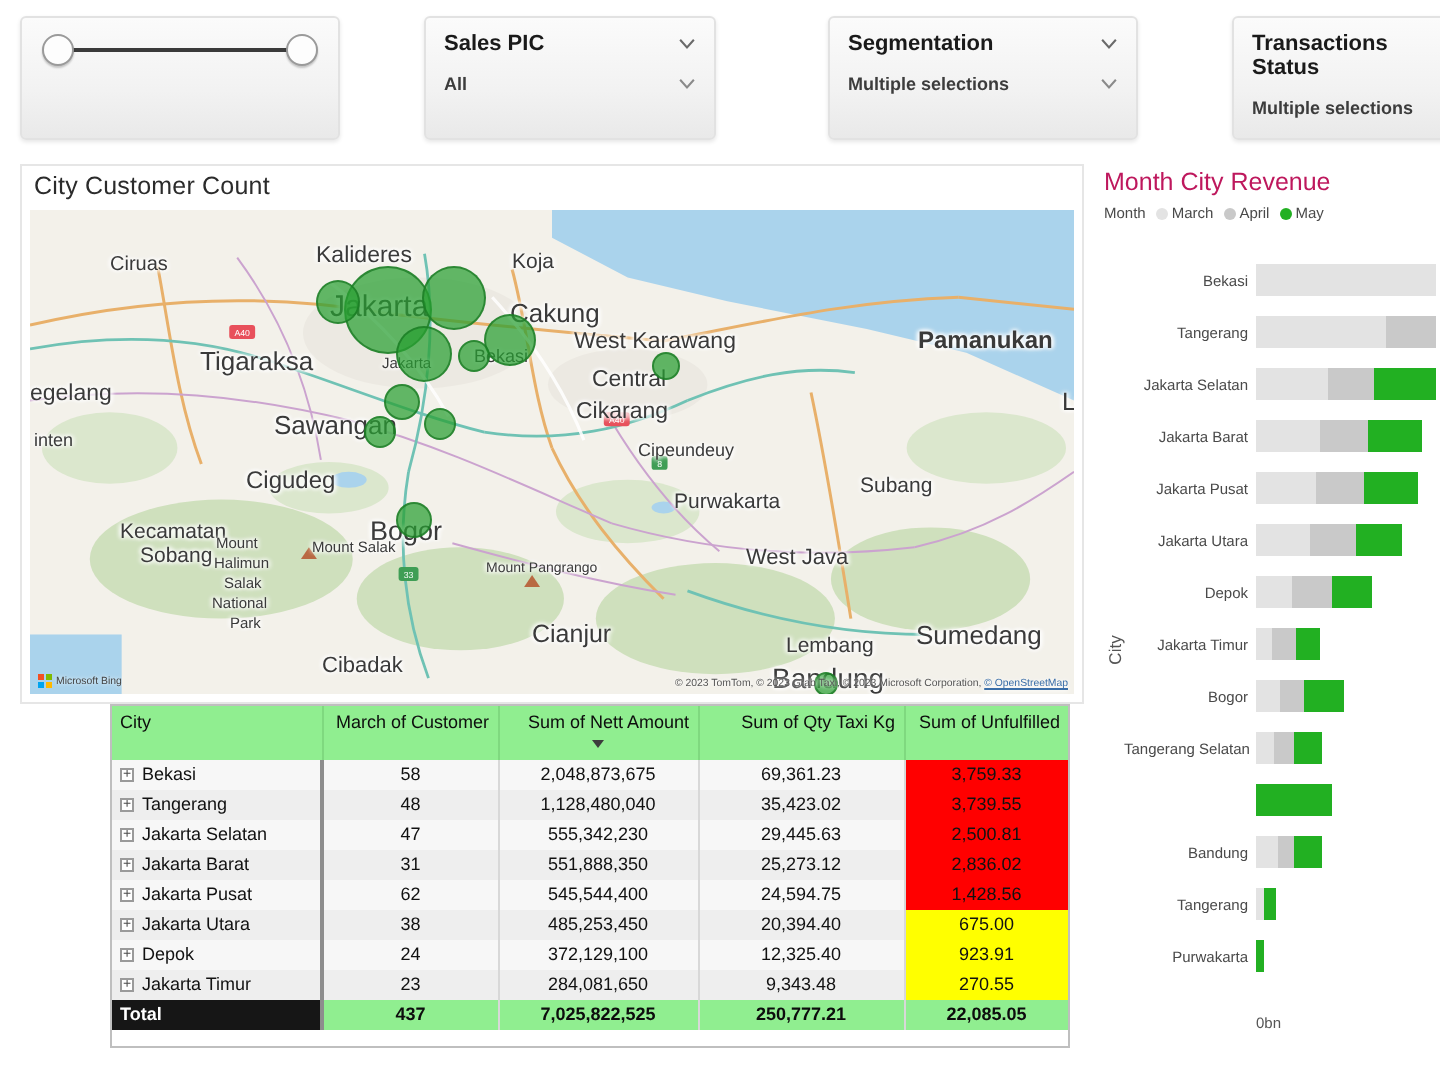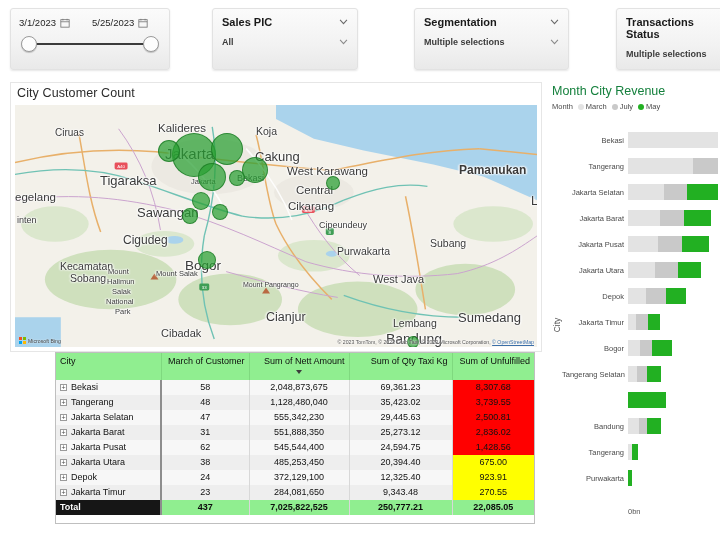--- a/index.html
+++ b/index.html
@@ -112,61 +112,41 @@
     border-left: 3px solid transparent; border-right: 3px solid transparent;
     border-top: 4px solid #3c3c3c; margin-top: 1px; }
   .th-inner { display: block; }
   .th-sort { display: block; text-align: center; }
 
   
   .rev-card {
     position: absolute; left: 548px; top: 82px; width: 172px; height: 442px;
     background: #fff;
   }
-  .rev-title { font-size: 12.5px; color: #15803d; padding: 2px 0 2px 4px; }
+  .rev-title { font-size: 12.5px; color: #be185d; padding: 2px 0 2px 4px; }
   .legend { display: flex; align-items: center; gap: 5px; padding: 2px 0 0 4px; font-size: 7.5px; color: #4a4a4a; }
   .legend-item { display: flex; align-items: center; gap: 2px; }
   .dot { width: 6px; height: 6px; border-radius: 50%; display: inline-block; }
   .plot { position: absolute; left: 0; top: 44px; right: 0; bottom: 0; }
   .axis-title {
     position: absolute; left: 2px; top: 50%; transform: translateY(-50%) rotate(-90deg);
     font-size: 8.5px; color: #555;
   }
   .bar-row { position: absolute; left: 14px; right: 2px; display: flex; align-items: center; }
   .bar-cat { width: 66px; text-align: right; font-size: 7.5px; color: #4a4a4a; padding-right: 4px; white-space: nowrap; }
   .bar-track { flex: 1; height: 100%; position: relative; }
   .seg { position: absolute; top: 0; height: 100%; }
   .axis-zero { position: absolute; left: 0; right: 0; text-align: center; font-size: 7.5px; color: #555; }
 </style>
 </head>
 <body>
 
 <div id="app">
 
   <div class="slicer slicer-date">
-    <div class="date-row">
-      <div class="date-box">
-        <span class="date-txt">3/1/2023</span>
-        <svg class="cal-ico" viewBox="0 0 12 12">
-          <rect x="1" y="2" width="10" height="9" fill="none" stroke="#4a4a4a" stroke-width="1"></rect>
-          <line x1="1" y1="4.5" x2="11" y2="4.5" stroke="#4a4a4a" stroke-width="1"></line>
-          <line x1="3.5" y1="1" x2="3.5" y2="3" stroke="#4a4a4a" stroke-width="1"></line>
-          <line x1="8.5" y1="1" x2="8.5" y2="3" stroke="#4a4a4a" stroke-width="1"></line>
-        </svg>
-      </div>
-      <div class="date-box">
-        <span class="date-txt">5/25/2023</span>
-        <svg class="cal-ico" viewBox="0 0 12 12">
-          <rect x="1" y="2" width="10" height="9" fill="none" stroke="#4a4a4a" stroke-width="1"></rect>
-          <line x1="1" y1="4.5" x2="11" y2="4.5" stroke="#4a4a4a" stroke-width="1"></line>
-          <line x1="3.5" y1="1" x2="3.5" y2="3" stroke="#4a4a4a" stroke-width="1"></line>
-          <line x1="8.5" y1="1" x2="8.5" y2="3" stroke="#4a4a4a" stroke-width="1"></line>
-        </svg>
-      </div>
-    </div>
     <div class="slider-wrap">
       <div class="slider-track"></div>
       <div class="knob left"></div>
       <div class="knob right"></div>
     </div>
   </div>
 
   <div class="slicer slicer-drop slicer-pic">
     <div class="sl-title">
       <span>Sales PIC</span>
@@ -379,21 +359,21 @@
             <span class="th-inner">Sum of Unfulfilled</span>
           </th>
         </tr>
       </thead>
       <tbody id="table-body">
           <tr class="row">
             <td class="c-city"><span class="expand">+</span><span>Bekasi</span></td>
             <td>58</td>
             <td>2,048,873,675</td>
             <td>69,361.23</td>
-            <td class="cell-red" style="border-right: none;">8,307.68</td>
+            <td class="cell-red" style="border-right: none;">3,759.33</td>
           </tr>
           <tr class="alt">
             <td class="c-city"><span class="expand">+</span><span>Tangerang</span></td>
             <td>48</td>
             <td>1,128,480,040</td>
             <td>35,423.02</td>
             <td class="cell-red" style="border-right: none;">3,739.55</td>
           </tr>
           <tr class="row">
             <td class="c-city"><span class="expand">+</span><span>Jakarta Selatan</span></td>
@@ -453,21 +433,21 @@
   <div class="rev-card">
     <div class="rev-title">Month City Revenue</div>
     <div class="legend">
       <span>Month</span>
       <span class="legend-item">
         <i class="dot" style="background:#e3e3e3"></i>
         <span>March</span>
       </span>
       <span class="legend-item">
         <i class="dot" style="background:#c9c9c9"></i>
-        <span>July</span>
+        <span>April</span>
       </span>
       <span class="legend-item">
         <i class="dot" style="background:#22b022"></i>
         <span>May</span>
       </span>
     </div>
     <div class="plot" id="rev-plot">
       <div class="axis-title">City</div>
       <div class="axis-zero" id="axis-zero" style="bottom: 8px; left: 80px; right: 0px; text-align: left;">0bn</div>
     <div class="bar-row" style="top: 6px; height: 16px;">

